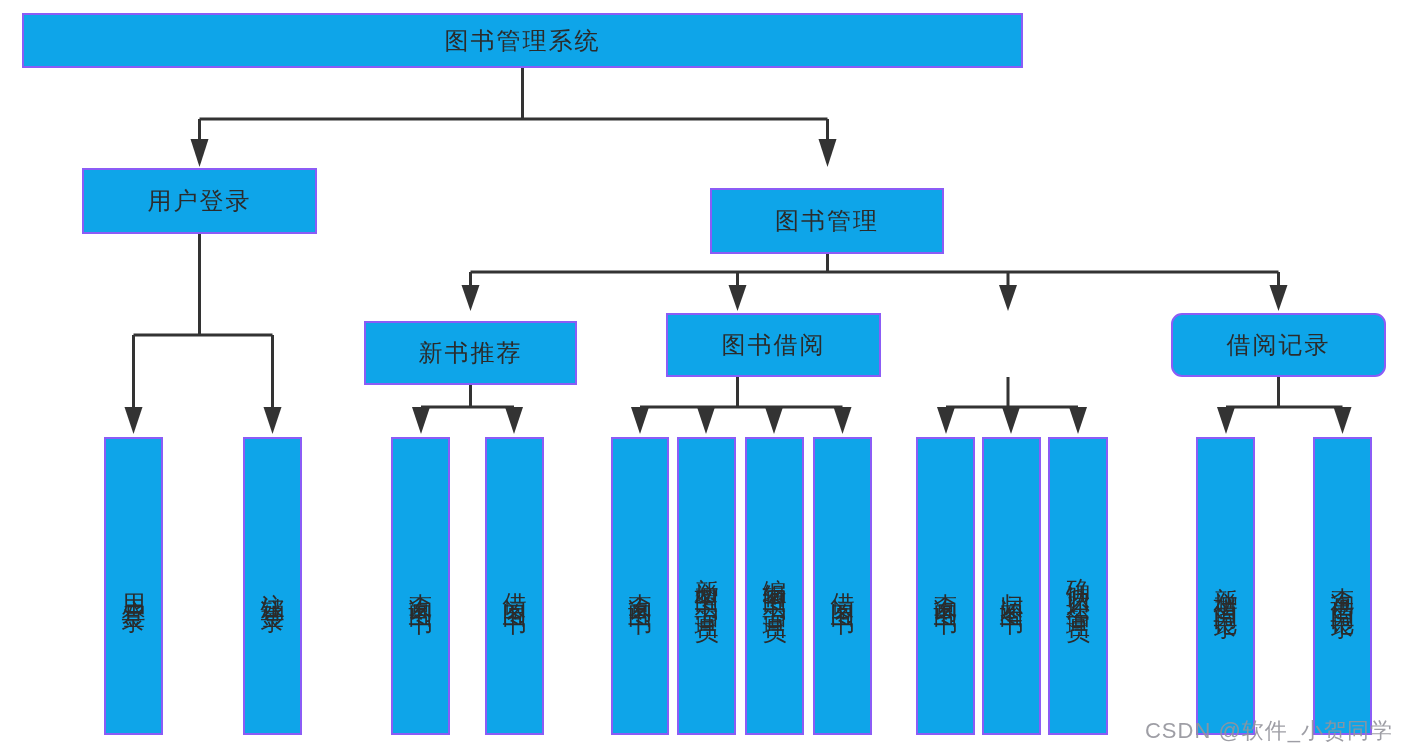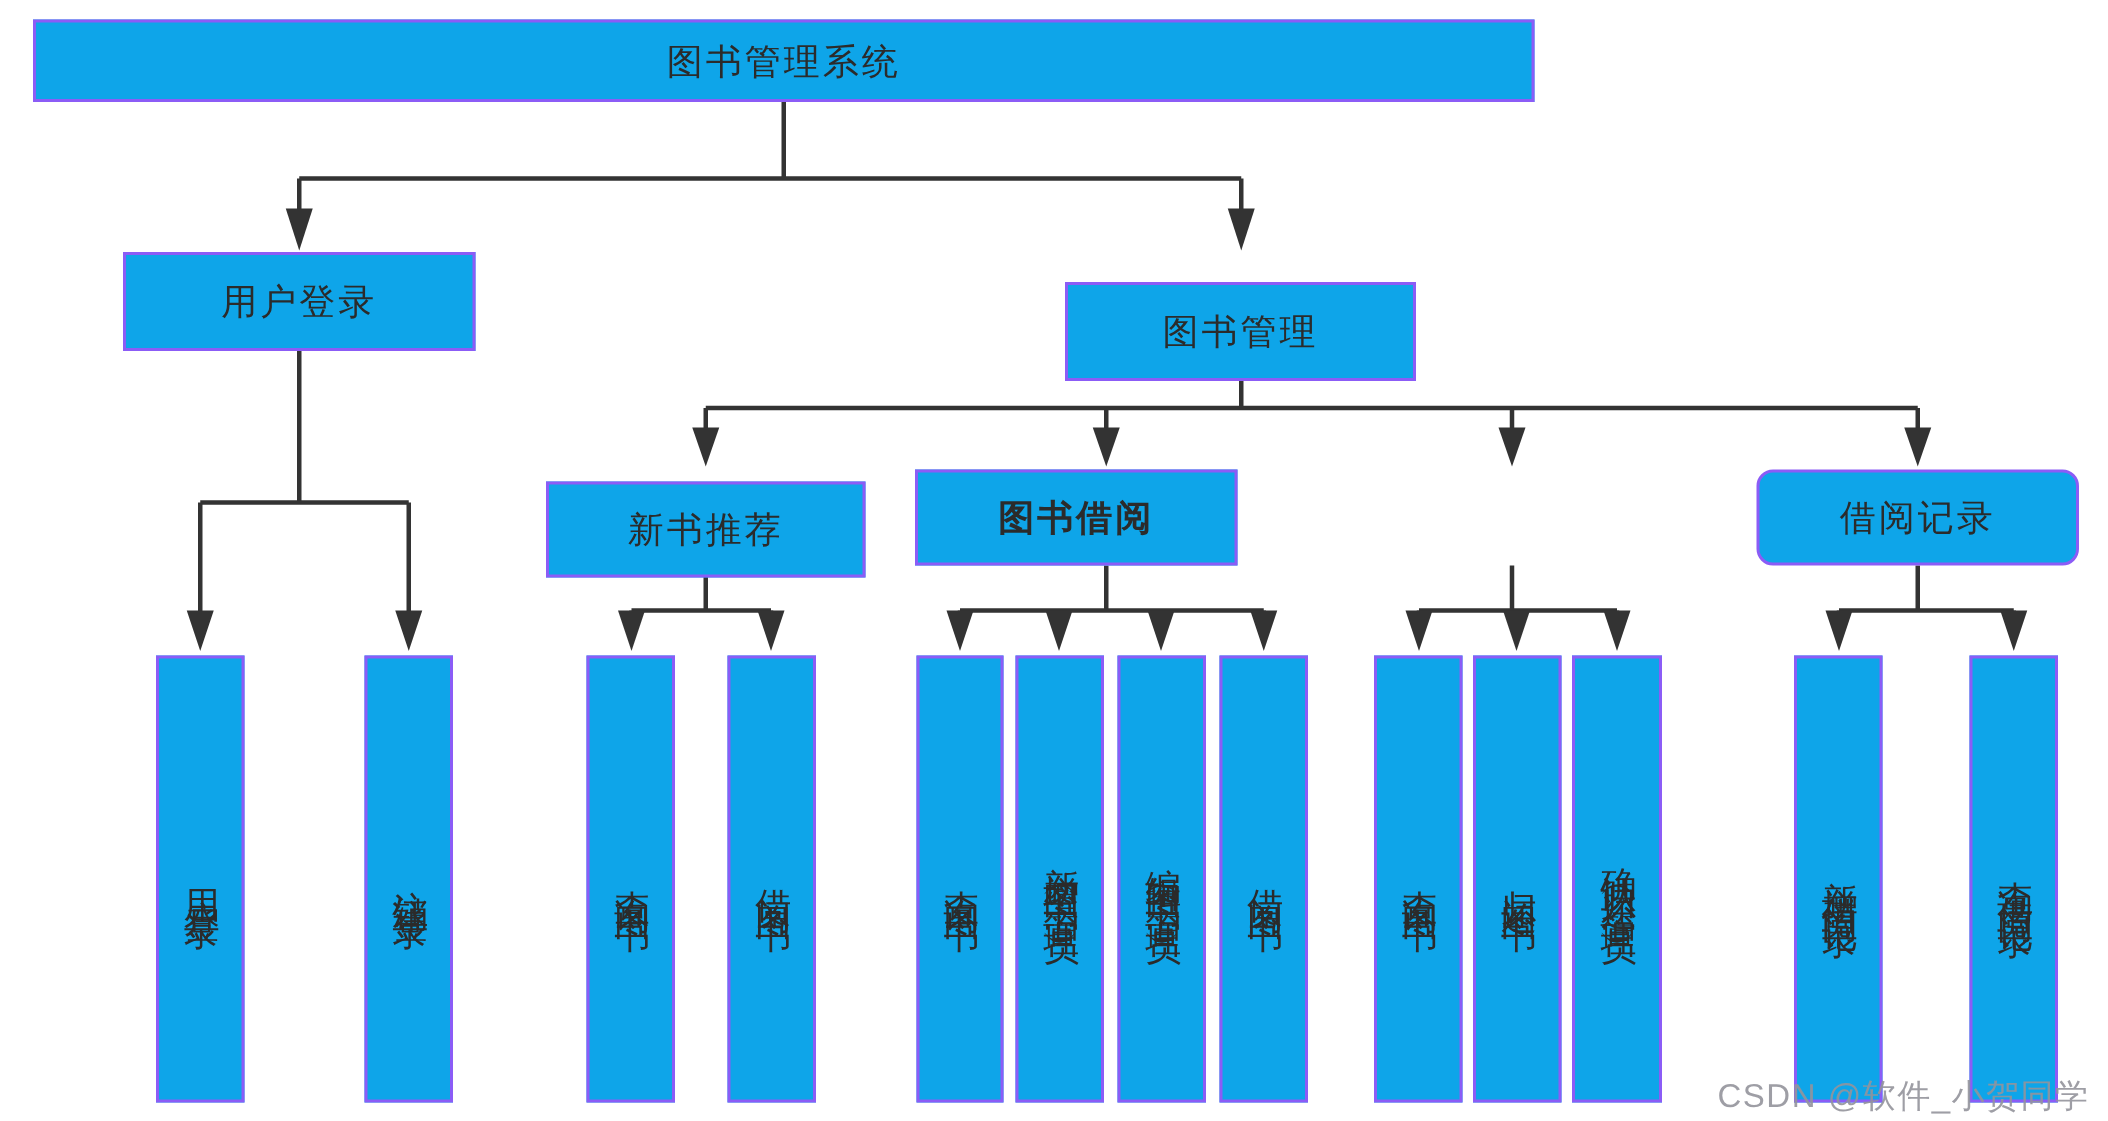--- a/index.html
+++ b/index.html
@@ -83,21 +83,21 @@
   <div class="node" style="left:82px; top:168px; width:235px; height:66px;">
     <span>用户登录</span>
   </div>
   <div class="node" style="left:710px; top:168px; width:234px; height:66px;margin-top:20px;">
     <span>图书管理</span>
   </div>
 
   <div class="node" style="left:364px; top:308px; width:213px; height:64px;margin-top:13px;">
     <span>新书推荐</span>
   </div>
-  <div class="node" style="left:610px; top:313px; width:215px; height:64px;font-weight:bold;">
+  <div class="node" style="left:666px; top:313px; width:215px; height:64px;">
     <span>图书借阅</span>
   </div>
   <div class="node" style="left:1171px; top:313px; width:215px; height:64px;border-radius:11px;">
     <span>借阅记录</span>
   </div>
 
   <div class="node vert" style="left:104px; top:437px; width:59px; height:298px;">
     <span>用户登录</span>
   </div>
   <div class="node vert" style="left:243px; top:437px; width:59px; height:298px;">

